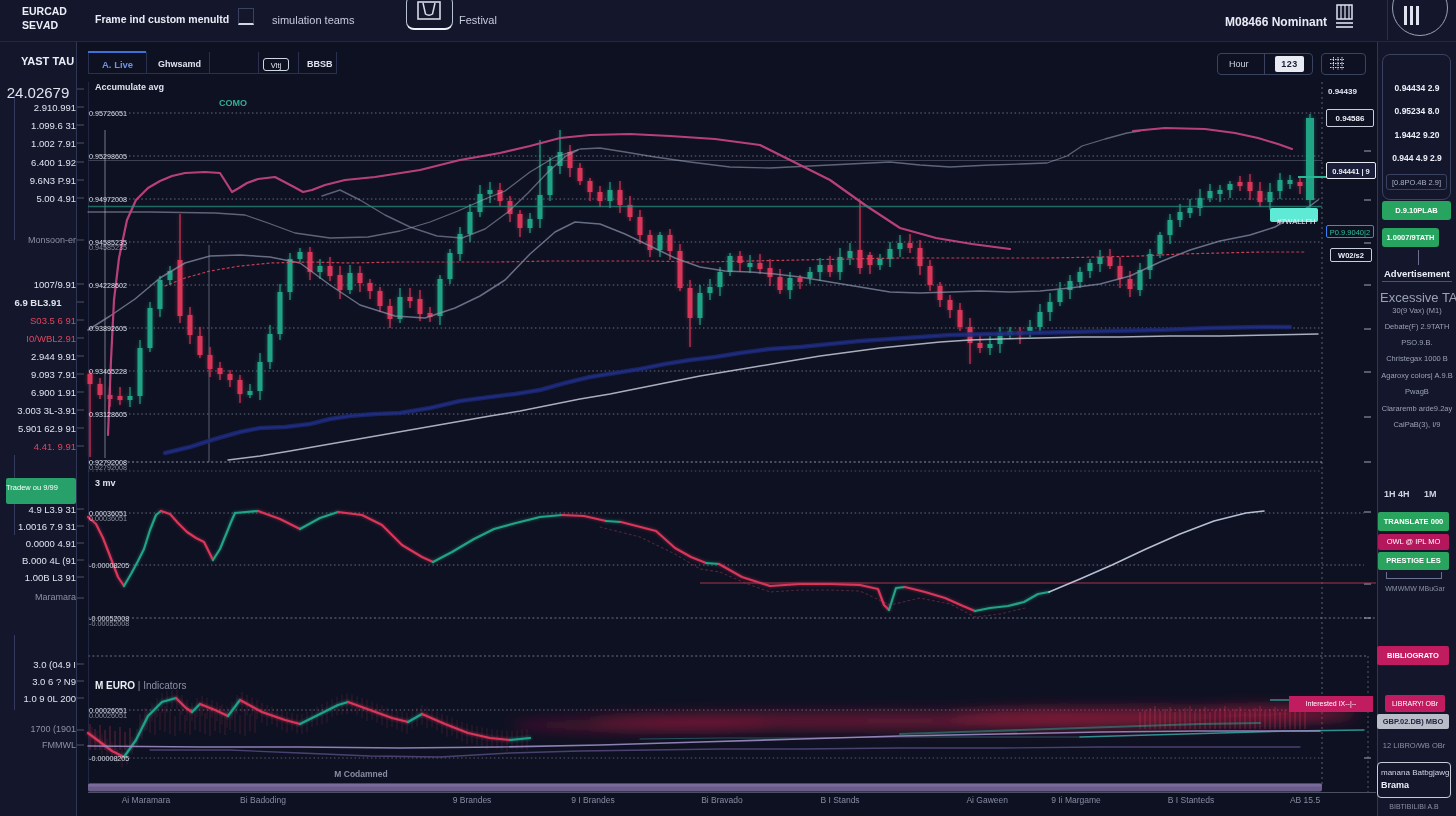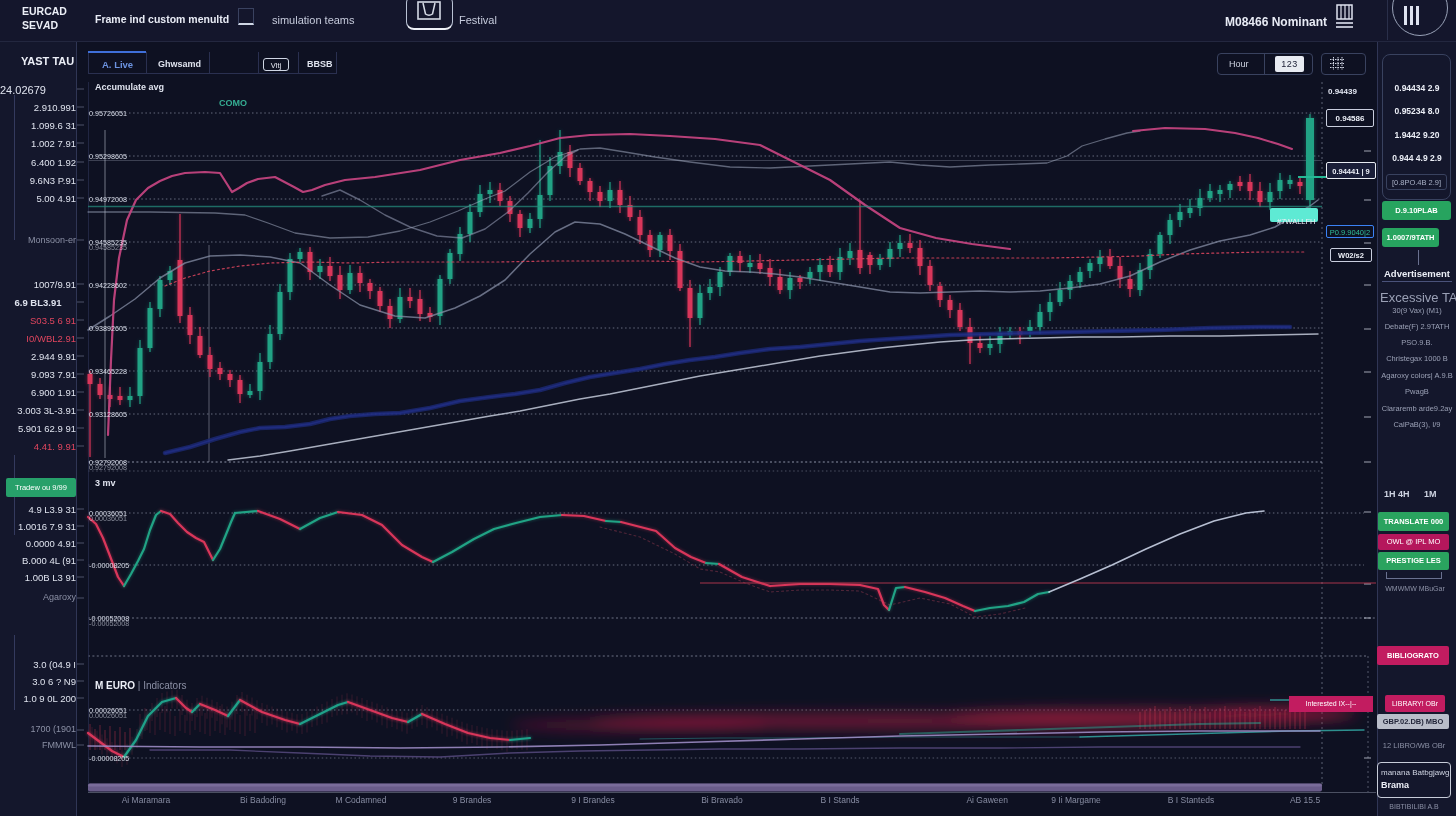--- a/index.html
+++ b/index.html
@@ -875,45 +875,45 @@
       <line x1="15" y1="1" x2="15" y2="15" stroke="#dfe3f0" stroke-width="1.2"></line>
       <line x1="2" y1="19" x2="19" y2="19" stroke="#dfe3f0" stroke-width="1.6"></line>
       <line x1="2" y1="23" x2="19" y2="23" stroke="#dfe3f0" stroke-width="1.6"></line>
     </svg>
     <div style="position:absolute;left:1387px;top:0;width:1px;height:40px;background:#2a2f4a"></div>
     <div style="position:absolute;left:1392px;top:-20px;width:56px;height:56px;border:1.5px solid #99a2b8;border-radius:50%;"></div>
     <div style="position:absolute;left:1404px;top:6px;width:3px;height:19px;background:#dfe3f0"></div>
     <div style="position:absolute;left:1410px;top:6px;width:3px;height:19px;background:#dfe3f0"></div>
     <div style="position:absolute;left:1416px;top:6px;width:3px;height:19px;background:#dfe3f0"></div>
     <div style="position:absolute;left:21px;top:55px;font-size:11px;color:#eceff7;font-weight:bold;text-align:left;white-space:nowrap;">YAST TAU</div>
-    <div style="position:absolute;left:0px;top:84px;width:76px;font-size:11px;color:#dfe3ee;font-weight:normal;text-align:left;white-space:nowrap;">24.02679</div>
+    <div style="position:absolute;left:0px;top:84px;width:76px;font-size:15px;color:#dfe3ee;font-weight:normal;text-align:center;white-space:nowrap;">24.02679</div>
     <div style="position:absolute;left:0px;top:102px;width:76px;font-size:9.5px;color:#dfe3ee;font-weight:normal;text-align:right;white-space:nowrap;">2.910.991</div>
     <div style="position:absolute;left:0px;top:120px;width:76px;font-size:9.5px;color:#dfe3ee;font-weight:normal;text-align:right;white-space:nowrap;">1.099.6 31</div>
     <div style="position:absolute;left:0px;top:138px;width:76px;font-size:9.5px;color:#dfe3ee;font-weight:normal;text-align:right;white-space:nowrap;">1.002 7.91</div>
     <div style="position:absolute;left:0px;top:157px;width:76px;font-size:9.5px;color:#dfe3ee;font-weight:normal;text-align:right;white-space:nowrap;">6.400 1.92</div>
     <div style="position:absolute;left:0px;top:175px;width:76px;font-size:9.5px;color:#dfe3ee;font-weight:normal;text-align:right;white-space:nowrap;">9.6N3 P.91</div>
     <div style="position:absolute;left:0px;top:193px;width:76px;font-size:9.5px;color:#dfe3ee;font-weight:normal;text-align:right;white-space:nowrap;">5.00 4.91</div>
     <div style="position:absolute;left:0px;top:235px;width:76px;font-size:9px;color:#8b90a5;font-weight:normal;text-align:right;white-space:nowrap;">Monsoon-er</div>
     <div style="position:absolute;left:0px;top:279px;width:76px;font-size:9.5px;color:#dfe3ee;font-weight:normal;text-align:right;white-space:nowrap;">1007/9.91</div>
     <div style="position:absolute;left:0px;top:297px;width:76px;font-size:9.5px;color:#dfe3ee;font-weight:bold;text-align:center;white-space:nowrap;">6.9 BL3.91</div>
     <div style="position:absolute;left:0px;top:315px;width:76px;font-size:9.5px;color:#e0455e;font-weight:normal;text-align:right;white-space:nowrap;">S03.5 6 91</div>
     <div style="position:absolute;left:0px;top:333px;width:76px;font-size:9.5px;color:#e0455e;font-weight:normal;text-align:right;white-space:nowrap;">I0/WBL2.91</div>
     <div style="position:absolute;left:0px;top:351px;width:76px;font-size:9.5px;color:#dfe3ee;font-weight:normal;text-align:right;white-space:nowrap;">2.944 9.91</div>
     <div style="position:absolute;left:0px;top:369px;width:76px;font-size:9.5px;color:#dfe3ee;font-weight:normal;text-align:right;white-space:nowrap;">9.093 7.91</div>
     <div style="position:absolute;left:0px;top:387px;width:76px;font-size:9.5px;color:#dfe3ee;font-weight:normal;text-align:right;white-space:nowrap;">6.900 1.91</div>
     <div style="position:absolute;left:0px;top:405px;width:76px;font-size:9.5px;color:#dfe3ee;font-weight:normal;text-align:right;white-space:nowrap;">3.003 3L-3.91</div>
     <div style="position:absolute;left:0px;top:423px;width:76px;font-size:9.5px;color:#dfe3ee;font-weight:normal;text-align:right;white-space:nowrap;">5.901 62.9 91</div>
     <div style="position:absolute;left:0px;top:441px;width:76px;font-size:9.5px;color:#e0455e;font-weight:normal;text-align:right;white-space:nowrap;">4.41. 9.91</div>
-    <div style="position:absolute;left:6px;top:478px;width:70px;height:19px;background:#27a06a;border-radius:2px;color:#fff;font-size:7.5px;text-align:center;line-height:19px;white-space:nowrap;overflow:hidden;">Tradew ou 9/99</div>
+    <div style="position:absolute;left:6px;top:478px;width:70px;height:26px;background:#27a06a;border-radius:2px;color:#fff;font-size:7.5px;text-align:left;line-height:19px;white-space:nowrap;overflow:hidden;">Tradew ou 9/99</div>
     <div style="position:absolute;left:0px;top:504px;width:76px;font-size:9.5px;color:#dfe3ee;font-weight:normal;text-align:right;white-space:nowrap;">4.9 L3.9 31</div>
     <div style="position:absolute;left:0px;top:521px;width:76px;font-size:9.5px;color:#dfe3ee;font-weight:normal;text-align:right;white-space:nowrap;">1.0016 7.9 31</div>
     <div style="position:absolute;left:0px;top:538px;width:76px;font-size:9.5px;color:#dfe3ee;font-weight:normal;text-align:right;white-space:nowrap;">0.0000 4.91</div>
     <div style="position:absolute;left:0px;top:555px;width:76px;font-size:9.5px;color:#dfe3ee;font-weight:normal;text-align:right;white-space:nowrap;">B.000 4L (91</div>
     <div style="position:absolute;left:0px;top:572px;width:76px;font-size:9.5px;color:#dfe3ee;font-weight:normal;text-align:right;white-space:nowrap;">1.00B L3 91</div>
-    <div style="position:absolute;left:0px;top:592px;width:76px;font-size:9px;color:#8b90a5;font-weight:normal;text-align:right;white-space:nowrap;">Agaroxy</div>
+    <div style="position:absolute;left:0px;top:592px;width:76px;font-size:9px;color:#8b90a5;font-weight:normal;text-align:right;white-space:nowrap;">Maramara</div>
     <div style="position:absolute;left:0px;top:659px;width:76px;font-size:9.5px;color:#dfe3ee;font-weight:normal;text-align:right;white-space:nowrap;">3.0 (04.9 I</div>
     <div style="position:absolute;left:0px;top:676px;width:76px;font-size:9.5px;color:#dfe3ee;font-weight:normal;text-align:right;white-space:nowrap;">3.0 6 ? N9</div>
     <div style="position:absolute;left:0px;top:693px;width:76px;font-size:9.5px;color:#dfe3ee;font-weight:normal;text-align:right;white-space:nowrap;">1.0 9 0L 200</div>
     <div style="position:absolute;left:0px;top:724px;width:76px;font-size:9px;color:#8b90a5;font-weight:normal;text-align:right;white-space:nowrap;">1700 (1901</div>
     <div style="position:absolute;left:0px;top:740px;width:76px;font-size:9px;color:#8b90a5;font-weight:normal;text-align:right;white-space:nowrap;">FMMWL</div>
     <div style="position:absolute;left:88px;top:52px;width:248px;height:22px;border-bottom:1px solid #2a3050;"></div>
     <div style="position:absolute;left:88px;top:52px;width:1px;height:22px;background:#2a3050"></div>
     <div style="position:absolute;left:146px;top:52px;width:1px;height:22px;background:#2a3050"></div>
     <div style="position:absolute;left:209px;top:52px;width:1px;height:22px;background:#2a3050"></div>
     <div style="position:absolute;left:258px;top:52px;width:1px;height:22px;background:#2a3050"></div>
@@ -922,21 +922,21 @@
     <div style="position:absolute;left:88px;top:51px;width:58px;height:2px;background:#3f6fd9"></div>
     <div style="position:absolute;left:102px;top:59px;font-size:9.5px;color:#6c93e0;font-weight:bold;text-align:left;white-space:nowrap;">A. Live</div>
     <div style="position:absolute;left:158px;top:59px;font-size:9px;color:#dfe3ee;font-weight:bold;text-align:left;white-space:nowrap;">Ghwsamd</div>
     <div style="position:absolute;left:219px;top:59px;font-size:9px;color:#35ad92;font-weight:bold;text-align:left;white-space:nowrap;margin-top:39px;">COMO</div>
     <div style="position:absolute;left:263px;top:58px;width:26px;height:13px;border:1px solid #cfd6e4;border-radius:3px;color:#e8ebf5;font-size:7.5px;text-align:center;line-height:13px;">Vltj</div>
     <div style="position:absolute;left:307px;top:59px;font-size:9px;color:#dfe3ee;font-weight:bold;text-align:left;white-space:nowrap;">BBSB</div>
     <div style="position:absolute;left:95px;top:82px;font-size:9px;color:#dfe3ee;font-weight:bold;text-align:left;white-space:nowrap;">Accumulate avg</div>
     <div style="position:absolute;left:1217px;top:53px;width:96px;height:22px;border:1px solid #39425f;border-radius:4px;"></div>
     <div style="position:absolute;left:1264px;top:53px;width:1px;height:22px;background:#39425f"></div>
     <div style="position:absolute;left:1229px;top:59px;font-size:9px;color:#cfd4e2;font-weight:normal;text-align:left;white-space:nowrap;">Hour</div>
-    <div style="position:absolute;left:1275px;top:56px;width:29px;height:16px;background:#e8ebf2;border-radius:2px;color:#1a1d33;font-weight:normal;font-size:9px;text-align:center;line-height:16px;letter-spacing:0.5px;">123</div>
+    <div style="position:absolute;left:1275px;top:56px;width:29px;height:16px;background:#e8ebf2;border-radius:2px;color:#1a1d33;font-weight:bold;font-size:9px;text-align:center;line-height:16px;letter-spacing:0.5px;">123</div>
     <div style="position:absolute;left:1321px;top:53px;width:45px;height:22px;border:1px solid #39425f;border-radius:4px;"></div>
     <svg width="16" height="14" viewBox="0 0 16 14" style="position:absolute;left:1329px;top:57px">
       <g stroke="#cfd4e2" stroke-width="1" stroke-dasharray="1.5 1">
         <line x1="1" y1="2.5" x2="15" y2="2.5"></line>
         <line x1="1" y1="6.5" x2="15" y2="6.5"></line>
         <line x1="1" y1="10.5" x2="15" y2="10.5"></line>
         <line x1="4.5" y1="0" x2="4.5" y2="13"></line>
         <line x1="9" y1="0" x2="9" y2="13"></line>
         <line x1="13" y1="0" x2="13" y2="13"></line>
       </g>
@@ -944,21 +944,21 @@
     <div style="position:absolute;left:1328px;top:87px;font-size:8px;color:#e4e8f4;font-weight:bold;text-align:left;white-space:nowrap;">0.94439</div>
     <div style="position:absolute;left:1326px;top:109px;width:48px;height:18px;border:1px solid #c9cede;border-radius:2px;color:#eceff7;font-size:8px;font-weight:bold;text-align:center;line-height:18px;">0.94586</div>
     <div style="position:absolute;left:1326px;top:162px;width:50px;height:17px;border:1px solid #e8ebf2;border-radius:2px;background:#1a1e38;color:#eceff7;font-size:7.5px;font-weight:bold;text-align:center;line-height:17px;">0.94441 | 9</div>
     <div style="position:absolute;left:1270px;top:208px;width:48px;height:14px;border:7px solid #5eead4;border-radius:2px;color:#eceff7;font-size:7.5px;text-align:left;line-height:14px;">#7WALLFH</div>
     <div style="position:absolute;left:1326px;top:225px;width:48px;height:13px;border:1px solid #3b82f6;border-radius:2px;color:#2fbf96;font-size:7.5px;text-align:center;line-height:13px;">P0.9.9040|2</div>
     <div style="position:absolute;left:1330px;top:248px;width:42px;height:14px;border:1px solid #c9cede;border-radius:2px;color:#eceff7;font-size:7.5px;font-weight:bold;text-align:center;line-height:14px;">W02/s2</div>
     <div style="position:absolute;left:95px;top:478px;font-size:9px;color:#dfe3ee;font-weight:bold;text-align:left;white-space:nowrap;">3 mv</div>
     <div style="position:absolute;left:95px;top:680px;font-size:10px;color:#eceff7;font-weight:normal;text-align:left;white-space:nowrap;"><b>M EURO</b> <span style="color:#8b90a5">| Indicators</span></div>
     <div style="position:absolute;left:96px;top:795px;width:100px;font-size:8.5px;color:#878ca2;font-weight:normal;text-align:center;white-space:nowrap;">Ai Maramara</div>
     <div style="position:absolute;left:213px;top:795px;width:100px;font-size:8.5px;color:#878ca2;font-weight:normal;text-align:center;white-space:nowrap;">Bi Badoding</div>
-    <div style="position:absolute;left:311px;top:795px;width:100px;font-size:8.5px;color:#878ca2;font-weight:normal;text-align:center;white-space:nowrap;">M Codamned</div>
+    <div style="position:absolute;left:311px;top:769px;width:100px;font-size:8.5px;color:#878ca2;font-weight:bold;text-align:center;white-space:nowrap;">M Codamned</div>
     <div style="position:absolute;left:422px;top:795px;width:100px;font-size:8.5px;color:#878ca2;font-weight:normal;text-align:center;white-space:nowrap;">9 Brandes</div>
     <div style="position:absolute;left:543px;top:795px;width:100px;font-size:8.5px;color:#878ca2;font-weight:normal;text-align:center;white-space:nowrap;">9 I Brandes</div>
     <div style="position:absolute;left:672px;top:795px;width:100px;font-size:8.5px;color:#878ca2;font-weight:normal;text-align:center;white-space:nowrap;">Bi Bravado</div>
     <div style="position:absolute;left:790px;top:795px;width:100px;font-size:8.5px;color:#878ca2;font-weight:normal;text-align:center;white-space:nowrap;">B I Stands</div>
     <div style="position:absolute;left:908px;top:795px;width:100px;font-size:8.5px;color:#878ca2;font-weight:normal;text-align:right;white-space:nowrap;">Ai Gaween</div>
     <div style="position:absolute;left:1026px;top:795px;width:100px;font-size:8.5px;color:#878ca2;font-weight:normal;text-align:center;white-space:nowrap;">9 Ii Margame</div>
     <div style="position:absolute;left:1141px;top:795px;width:100px;font-size:8.5px;color:#878ca2;font-weight:normal;text-align:center;white-space:nowrap;">B I Stanteds</div>
     <div style="position:absolute;left:1255px;top:795px;width:100px;font-size:8.5px;color:#878ca2;font-weight:normal;text-align:center;white-space:nowrap;">AB 15.5</div>
     <div style="position:absolute;left:1289px;top:696px;width:84px;height:16px;background:#c21c60;color:#fff;font-size:7px;line-height:16px;text-align:center;white-space:nowrap;overflow:hidden;">Interested IX--|--</div>
     <div style="position:absolute;left:1382px;top:54px;width:69px;height:146px;border:1px solid #39425f;border-radius:8px;"></div>

